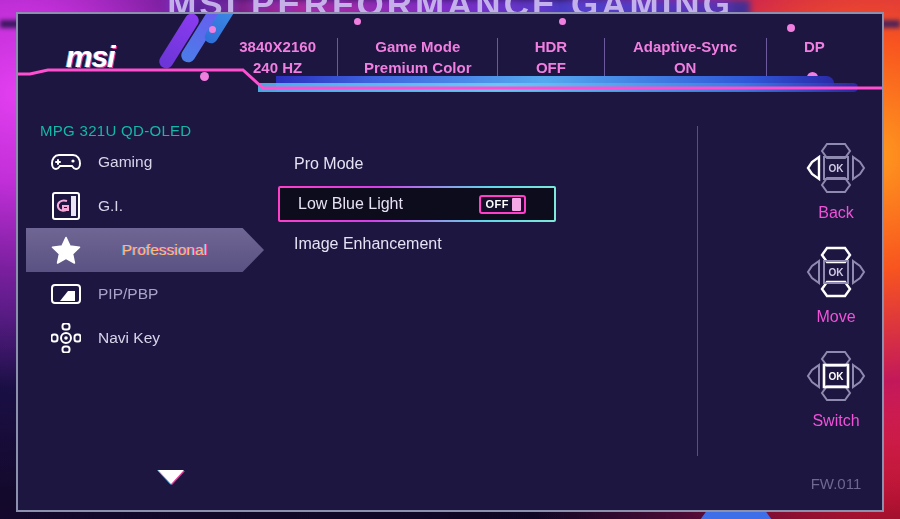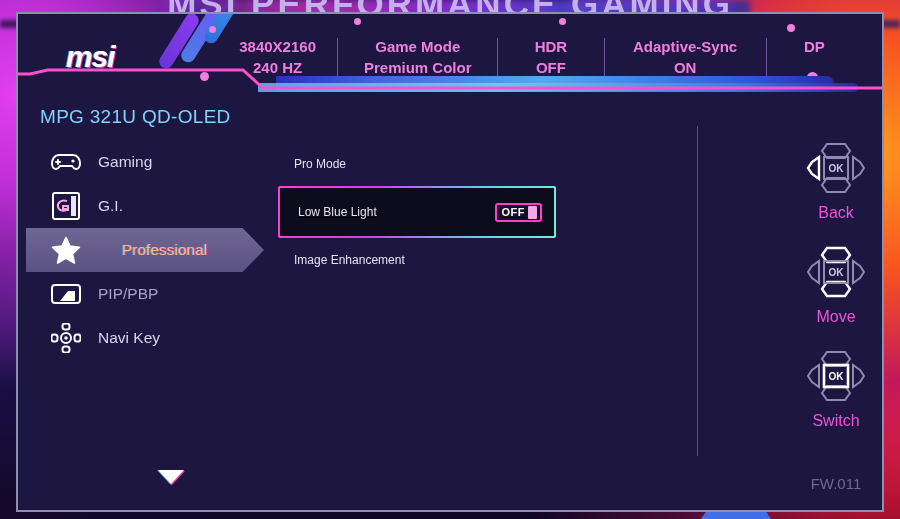--- a/index.html
+++ b/index.html
@@ -78,22 +78,22 @@
   }
   .bluebar2 {
     position:absolute; left:240px; top:69px; width:600px; height:9px;
     border-radius:0 6px 6px 0;
     background:linear-gradient(90deg,#4fb8f0 0%,#6ecbf5 40%,#3f7fe0 80%,#2a2aa8 100%);
     opacity:.9;
   }
 
   
   .model {
-    position:absolute; left:22px; top:92px;
-    color:#7dd3fc; font-size:19px; letter-spacing:.3px;
+    position:absolute; left:22px; top:108px;
+    color:#14b8a6; font-size:15px; letter-spacing:.3px;
   }
 
   
   .osd-body { position:absolute; left:0; top:118px; right:0; bottom:0; display:flex; }
 
   .sidebar { width:258px; position:relative; padding-top:8px; }
   .side-item {
     position:relative; height:44px; display:flex; align-items:center;
     padding-left:28px; margin-bottom:0;
   }
@@ -111,29 +111,29 @@
   .scroll-down {
     position:absolute; left:140px; bottom:26px;
     width:0; height:0; border-left:13px solid transparent; border-right:13px solid transparent;
     border-top:14px solid #ffffff;
     filter:drop-shadow(1px 1px 0 #e83a9b) drop-shadow(-1px 0 0 #3aa6e8);
   }
 
   
   .main { flex:1; position:relative; padding-top:10px; }
   .opt { height:44px; display:flex; align-items:center; padding-left:18px; margin-bottom:0; position:relative; }
-  .opt .otext { color:#e6e2f4; font-size:12px; }
+  .opt .otext { color:#e6e2f4; font-size:16px; }
   .opt.sel {
-    margin-left:2px; width:278px; height:52px;
+    margin-left:2px; width:278px; height:36px;
     background:#0d0c1c;
     border:2px solid transparent;
     border-radius:2px;
     background-image:linear-gradient(#0d0c1c,#0d0c1c), linear-gradient(100deg,#ff3fc8 0%,#d43fe8 35%,#5fd8e8 75%,#7fe8d8 100%);
     background-origin:border-box; background-clip:padding-box, border-box;
-    display:flex; align-items:center; justify-content:space-between; padding-right:12px;text-decoration:underline;
+    display:flex; align-items:center; justify-content:space-between; padding-right:28px;
   }
   .toggle {
     display:inline-flex; align-items:center; gap:3px;
     border:2px solid #ff3fc8; border-radius:3px;
     padding:1px 3px 1px 5px; background:#15102a;
   }
   .toggle .tl { color:#ffffff; font-size:11px; font-weight:bold; letter-spacing:.5px; }
   .toggle .tk { width:9px; height:13px; background:#f4a8e8; border-radius:1px; }
 
   .vdiv { position:absolute; right:92px; top:-6px; width:1px; height:330px; background:#6d5a9e; opacity:.8; }

